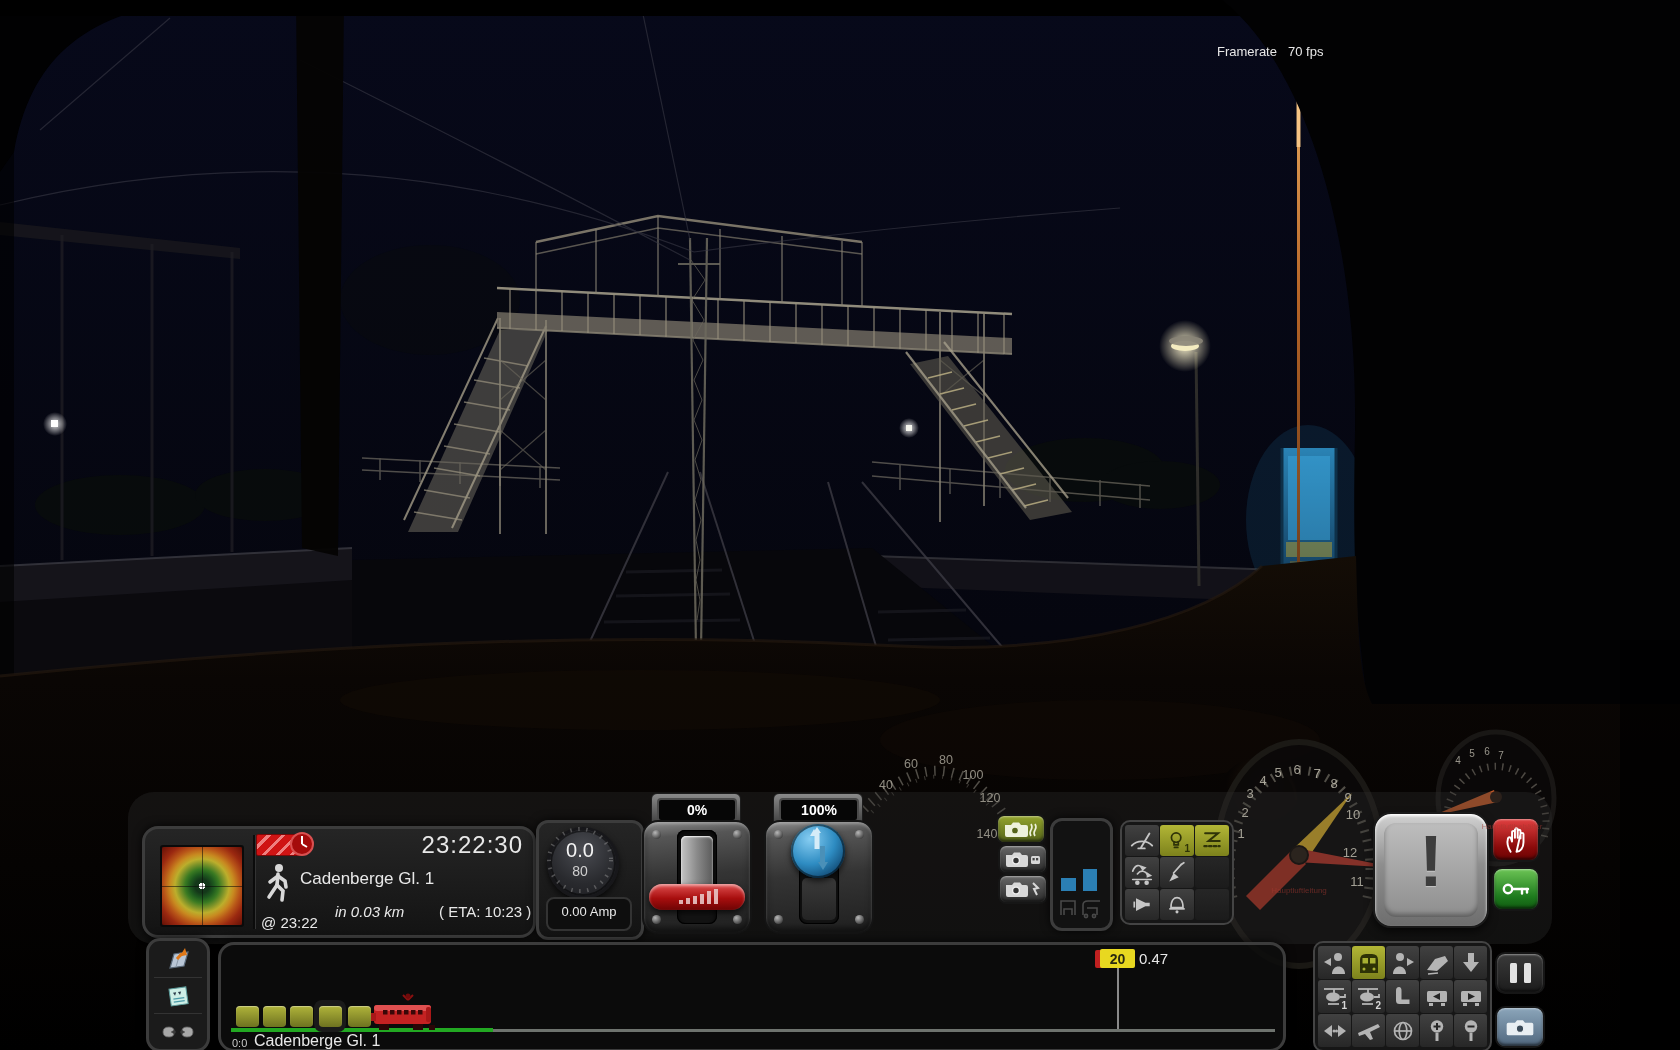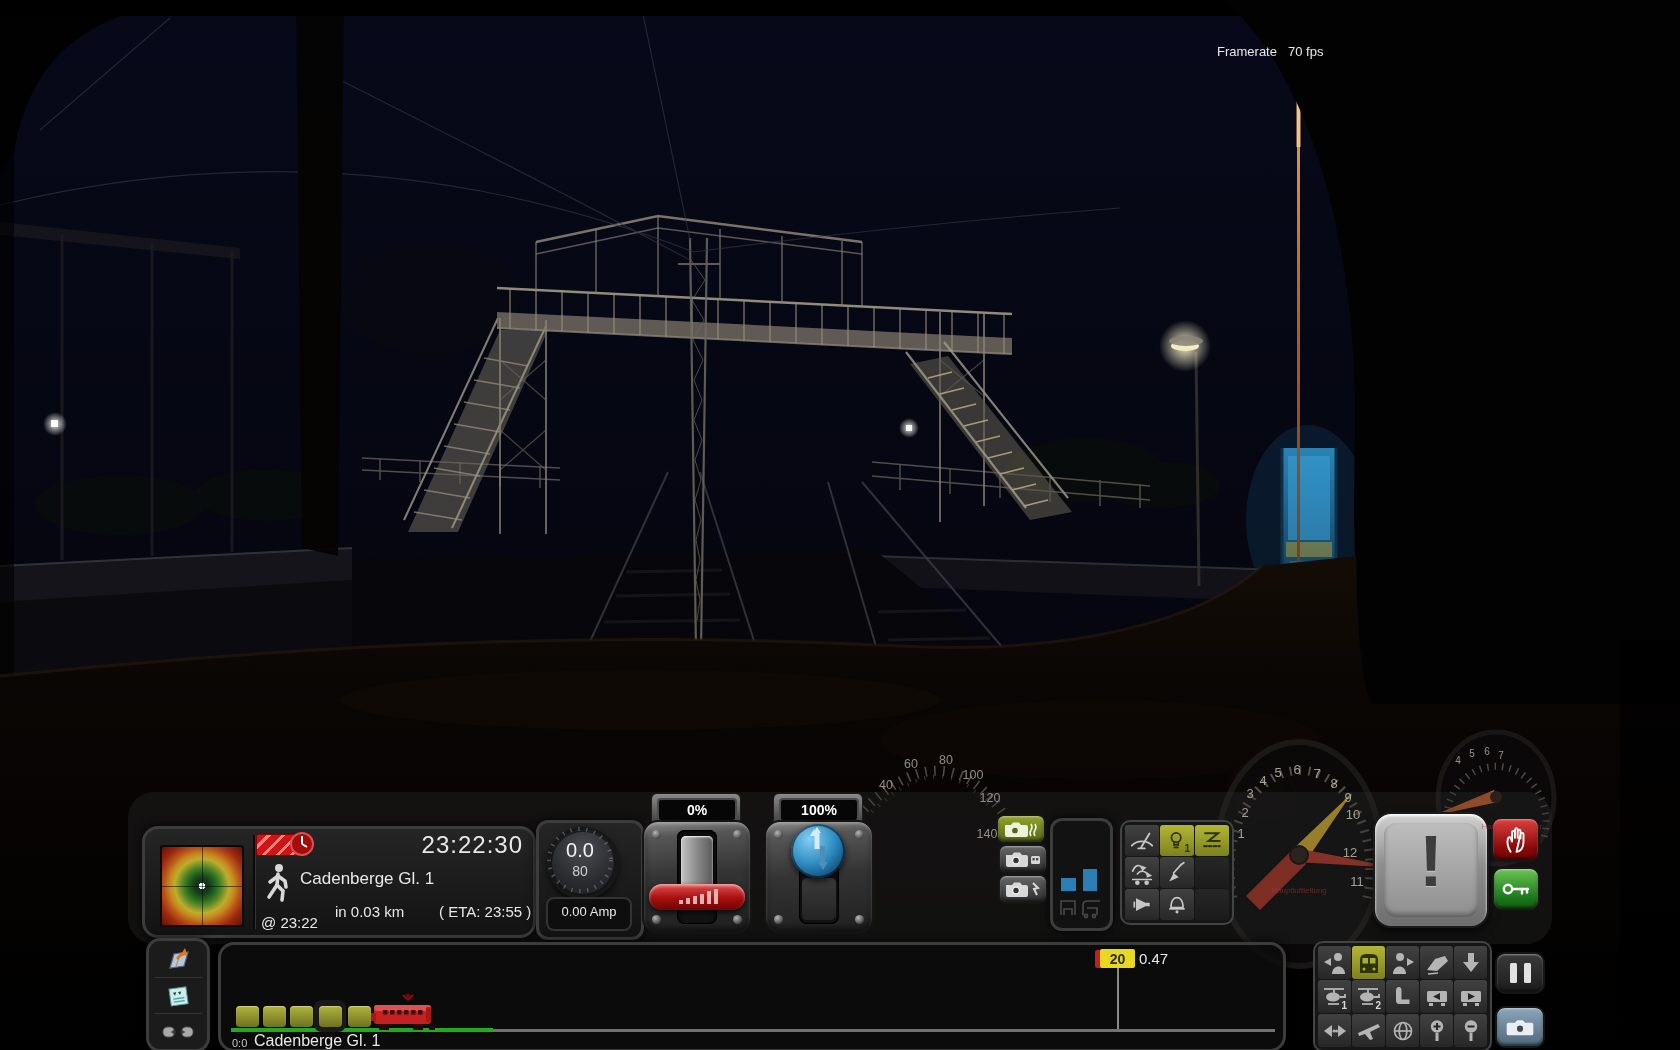--- a/index.html
+++ b/index.html
@@ -337,22 +337,22 @@
         <path d="M13,11 L12,22"></path>
           <path d="M13,13 L5,19"></path>
           <path d="M13,13 L20,18 L21,24"></path>
         <path d="M12,22 L4,34"></path>
           <path d="M12,22 L18,28 L17,37"></path>
       </g>
     </svg>
     <div class="abs txt" style="left:155px;top:40px;font-size:17px;">Cadenberge Gl. 1</div>
 
     <div class="abs txt" style="left:116px;top:74px;font-size:15px;margin-top:11px;">@ 23:22</div>
-    <div class="abs txt" style="left:190px;top:74px;font-size:15px;">in 0.03 km</div>
-    <div class="abs txt" style="left:294px;top:74px;font-size:15px;">( ETA: 23:55 )</div>
+    <div class="abs txt" style="left:190px;top:74px;font-size:15px;font-style:italic;">in 0.03 km</div>
+    <div class="abs txt" style="left:294px;top:74px;font-size:15px;">( ETA: 10:23 )</div>
   </div>
 
   <div class="abs panel" style="left:536px;top:820px;width:102px;height:114px;border-radius:12px;">
     <div class="abs orb" style="left:8px;top:4px;width:66px;height:66px;
          background:radial-gradient(circle at 50% 30%,#4a4c52,#292a2e 60%,#1c1c20);border:3px solid #17171a;"></div>
     <svg class="abs" width="72" height="72" style="left:5px;top:1px">
       <circle cx="36" cy="36" r="31" fill="none" stroke="#9a9a9a" stroke-width="4" stroke-dasharray="1.5 6.5" opacity=".45"></circle>
     </svg>
     <div class="abs txt" style="left:8px;top:16px;width:66px;text-align:center;font-size:20px;color:#f4f4f4;">0.0</div>
     <div class="abs txt" style="left:8px;top:40px;width:66px;text-align:center;font-size:14px;color:#cfcfcf;">80</div>

